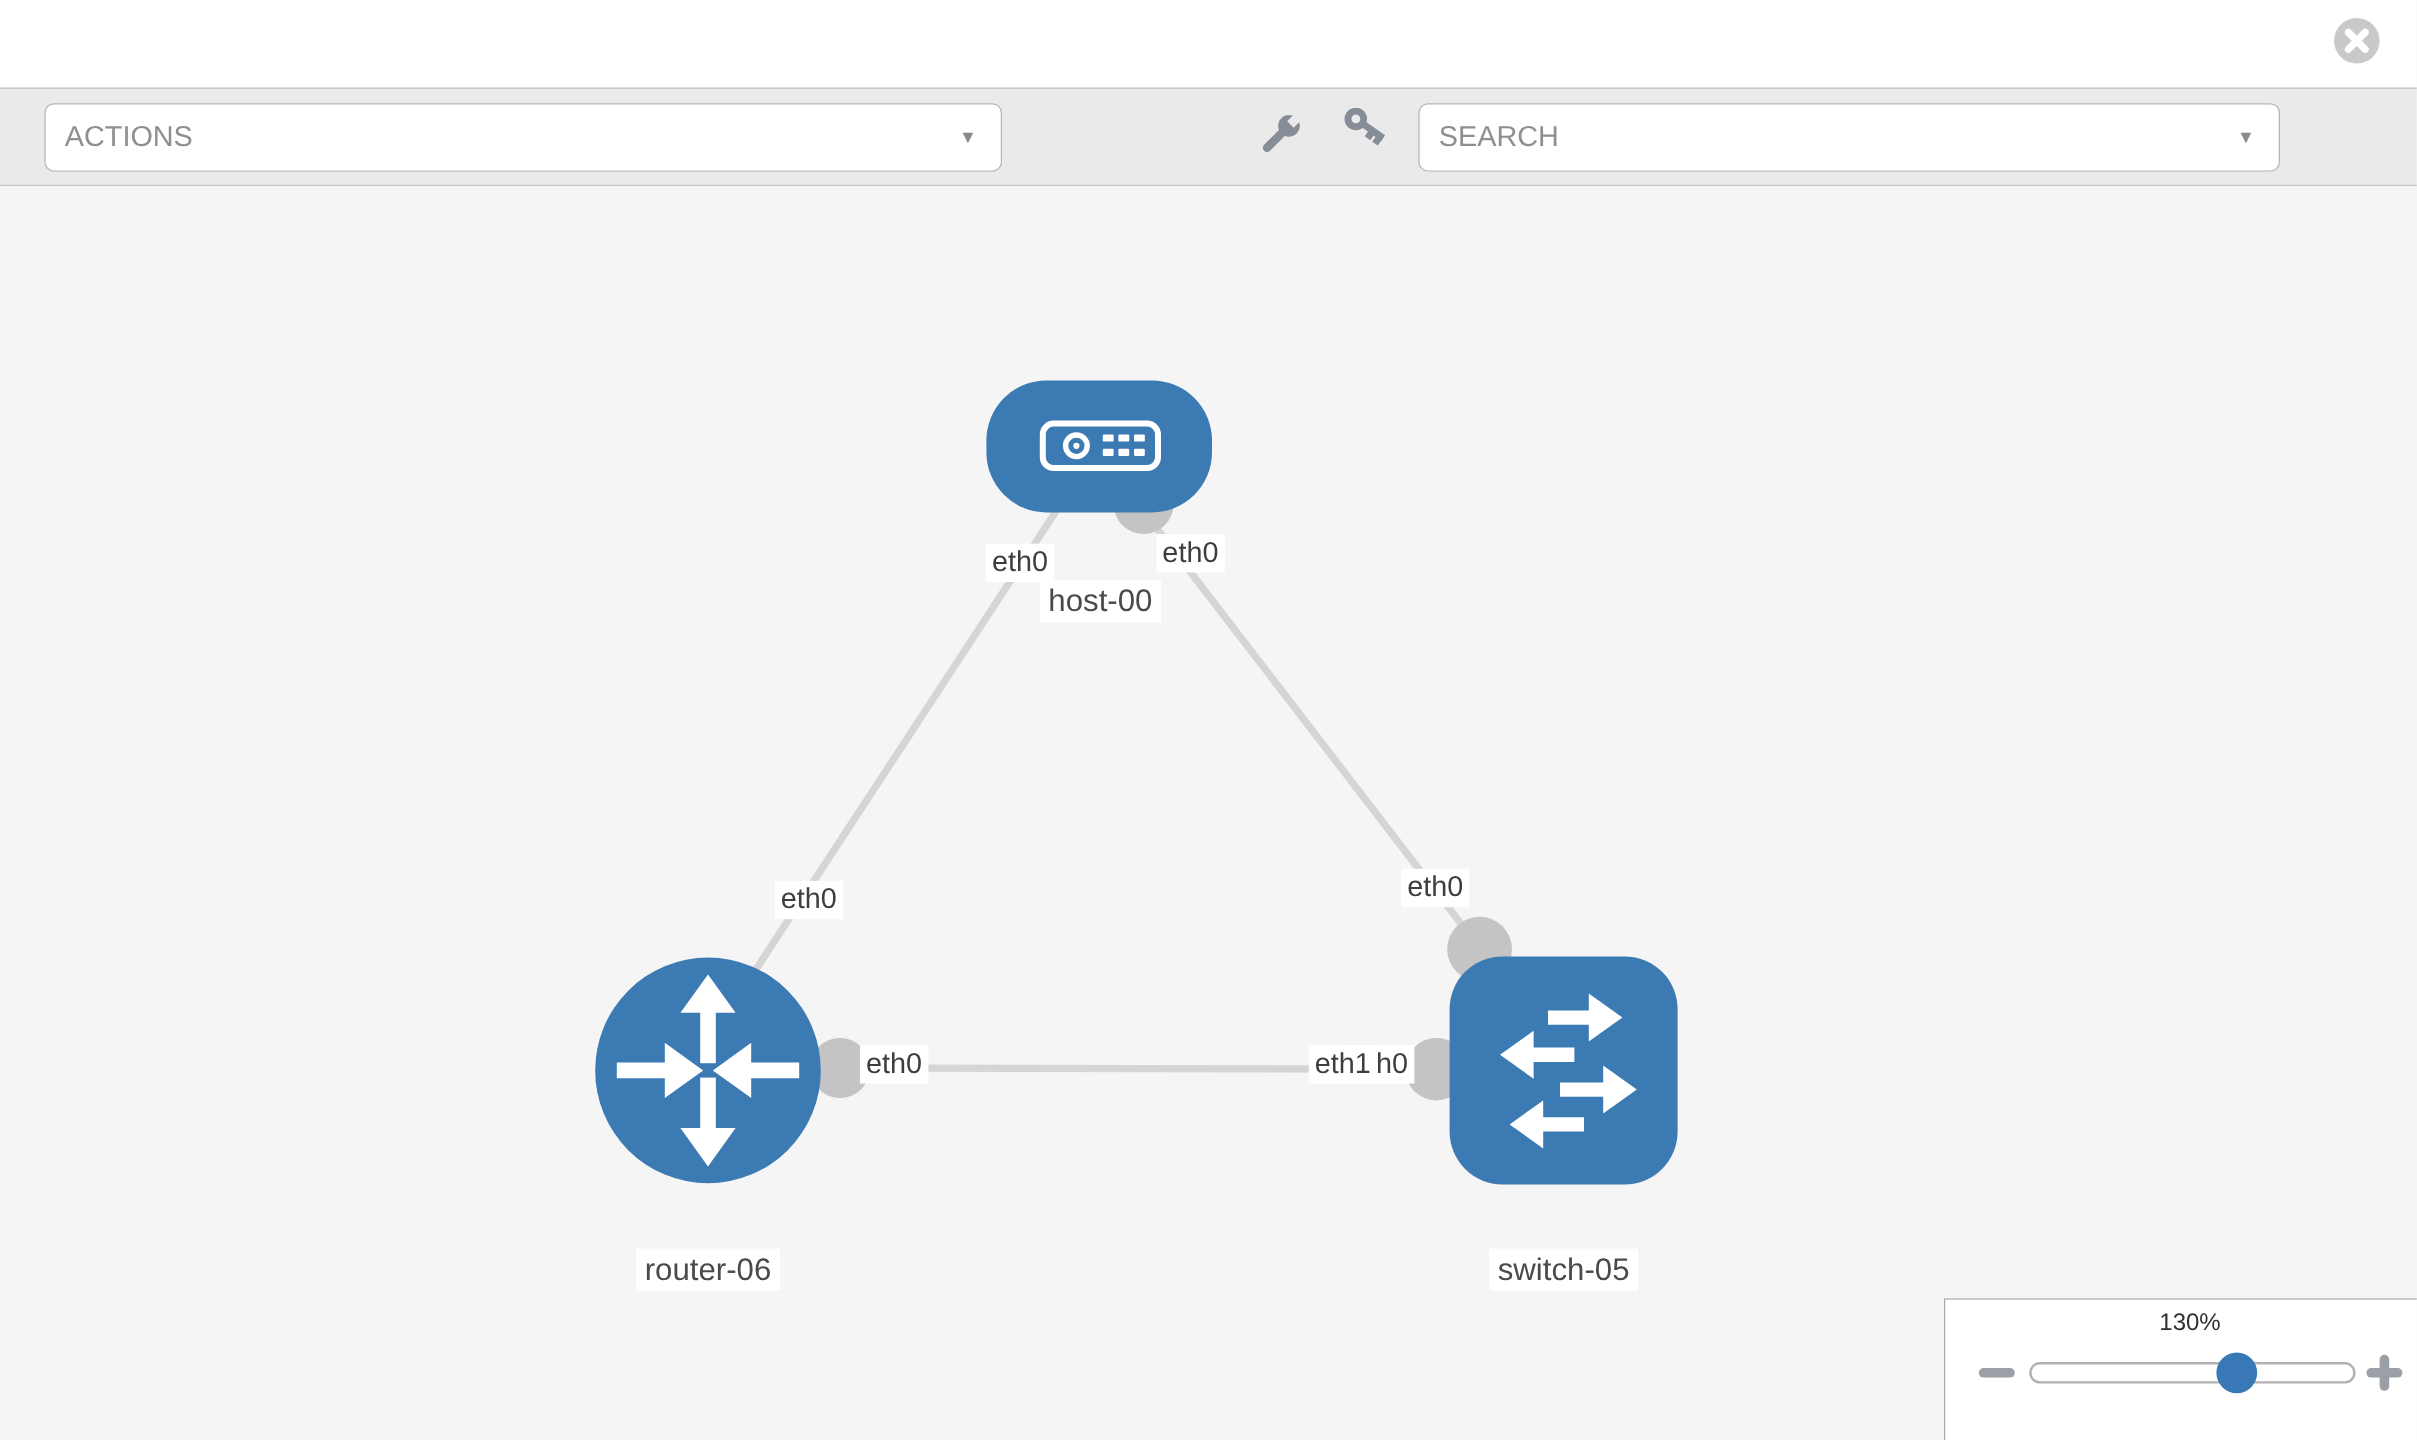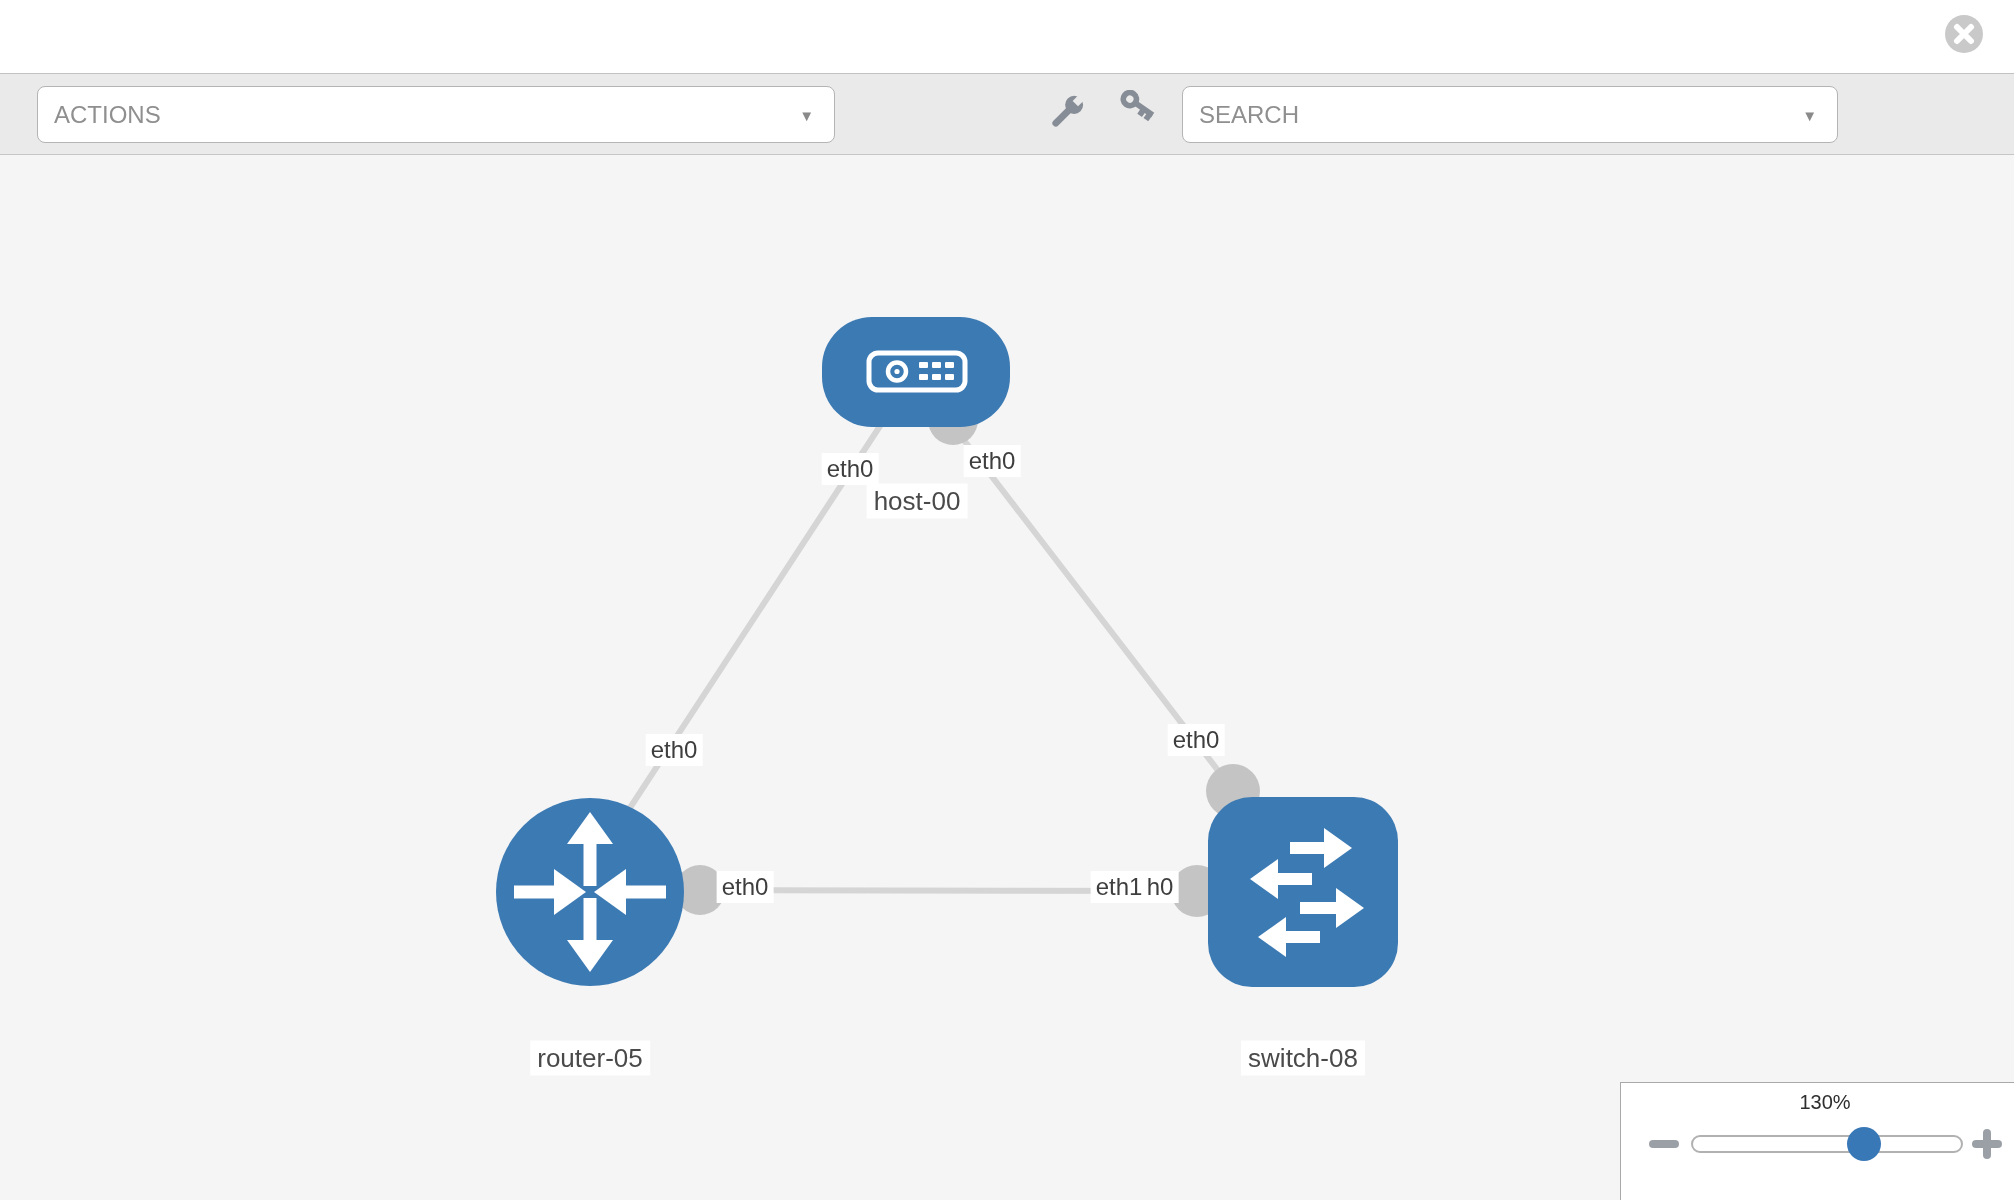--- a/index.html
+++ b/index.html
@@ -12,21 +12,21 @@
   .page-title{position:absolute;left:38px;top:50%;transform:translateY(-50%);
     font-size:27px;font-weight:bold;color:#6b6b6b;letter-spacing:.2px;}
   .close-btn{position:absolute;right:30px;top:14px;width:40px;height:40px;cursor:pointer;}
   
   .toolbar{position:absolute;top:73px;left:0;width:2014px;height:80px;background:#eaeaea;
     border-top:1px solid #c2c2c2;border-bottom:1px solid #c6c6c6;z-index:6;}
   .select-box{position:absolute;top:12px;height:57px;background:#ffffff;border:1px solid #b4b4b4;
     border-radius:8px;box-sizing:border-box;display:flex;align-items:center;
     padding:0 16px;font-size:24px;color:#8f8f8f;cursor:pointer;}
   .actions-box{left:37px;width:798px;}
-  .search-box{left:1182px;width:656px;}
+  .search-box{left:1182px;width:718px;}
   .caret{position:absolute;right:20px;top:50%;transform:translateY(-50%);
     font-size:15px;color:#8a8a8a;}
   .tool-icon{position:absolute;top:14px;width:54px;height:54px;display:flex;
     align-items:center;justify-content:center;cursor:pointer;}
   .wrench-pos{left:1039px;}
   .key-pos{left:1106px;}
   
   svg.topology{position:absolute;top:0;left:0;z-index:1;}
   .lbl{position:absolute;transform:translate(-50%,-50%);background:#ffffff;
     white-space:nowrap;z-index:3;}
@@ -157,22 +157,22 @@
       <polygon points="1250,879 1278,859 1278,899" stroke="none"></polygon>
       <line x1="1300" y1="908" x2="1340" y2="908"></line>
       <polygon points="1364,908 1336,888 1336,928" stroke="none"></polygon>
       <line x1="1320" y1="937" x2="1282" y2="937"></line>
       <polygon points="1258,937 1286,917 1286,957" stroke="none"></polygon>
     </g>
   </g>
 </svg>
 
 <div class="lbl node-lbl" style="left:917px;top:457px;">host-00</div>
-<div class="lbl node-lbl" style="left:590px;top:1014px;">router-05</div>
-<div class="lbl node-lbl" style="left:1303px;top:1014px;">switch-08</div>
+<div class="lbl node-lbl" style="left:590px;top:1014px;">router-06</div>
+<div class="lbl node-lbl" style="left:1303px;top:1014px;">switch-05</div>
 
 <div class="lbl if-lbl" style="left:850px;top:469px;">eth0</div>
 <div class="lbl if-lbl" style="left:674px;top:750px;">eth0</div>
 <div class="lbl if-lbl" style="left:992px;top:461px;">eth0</div>
 <div class="lbl if-lbl" style="left:1196px;top:740px;">eth0</div>
 <div class="lbl if-lbl" style="left:745px;top:887px;">eth0</div>
 <div class="lbl if-lbl z-low" style="left:1150px;top:887px;">eth0</div>
 <div class="lbl if-lbl z-high" style="left:1119px;top:887px;">eth1</div>
 
 <div class="zoom-panel">

